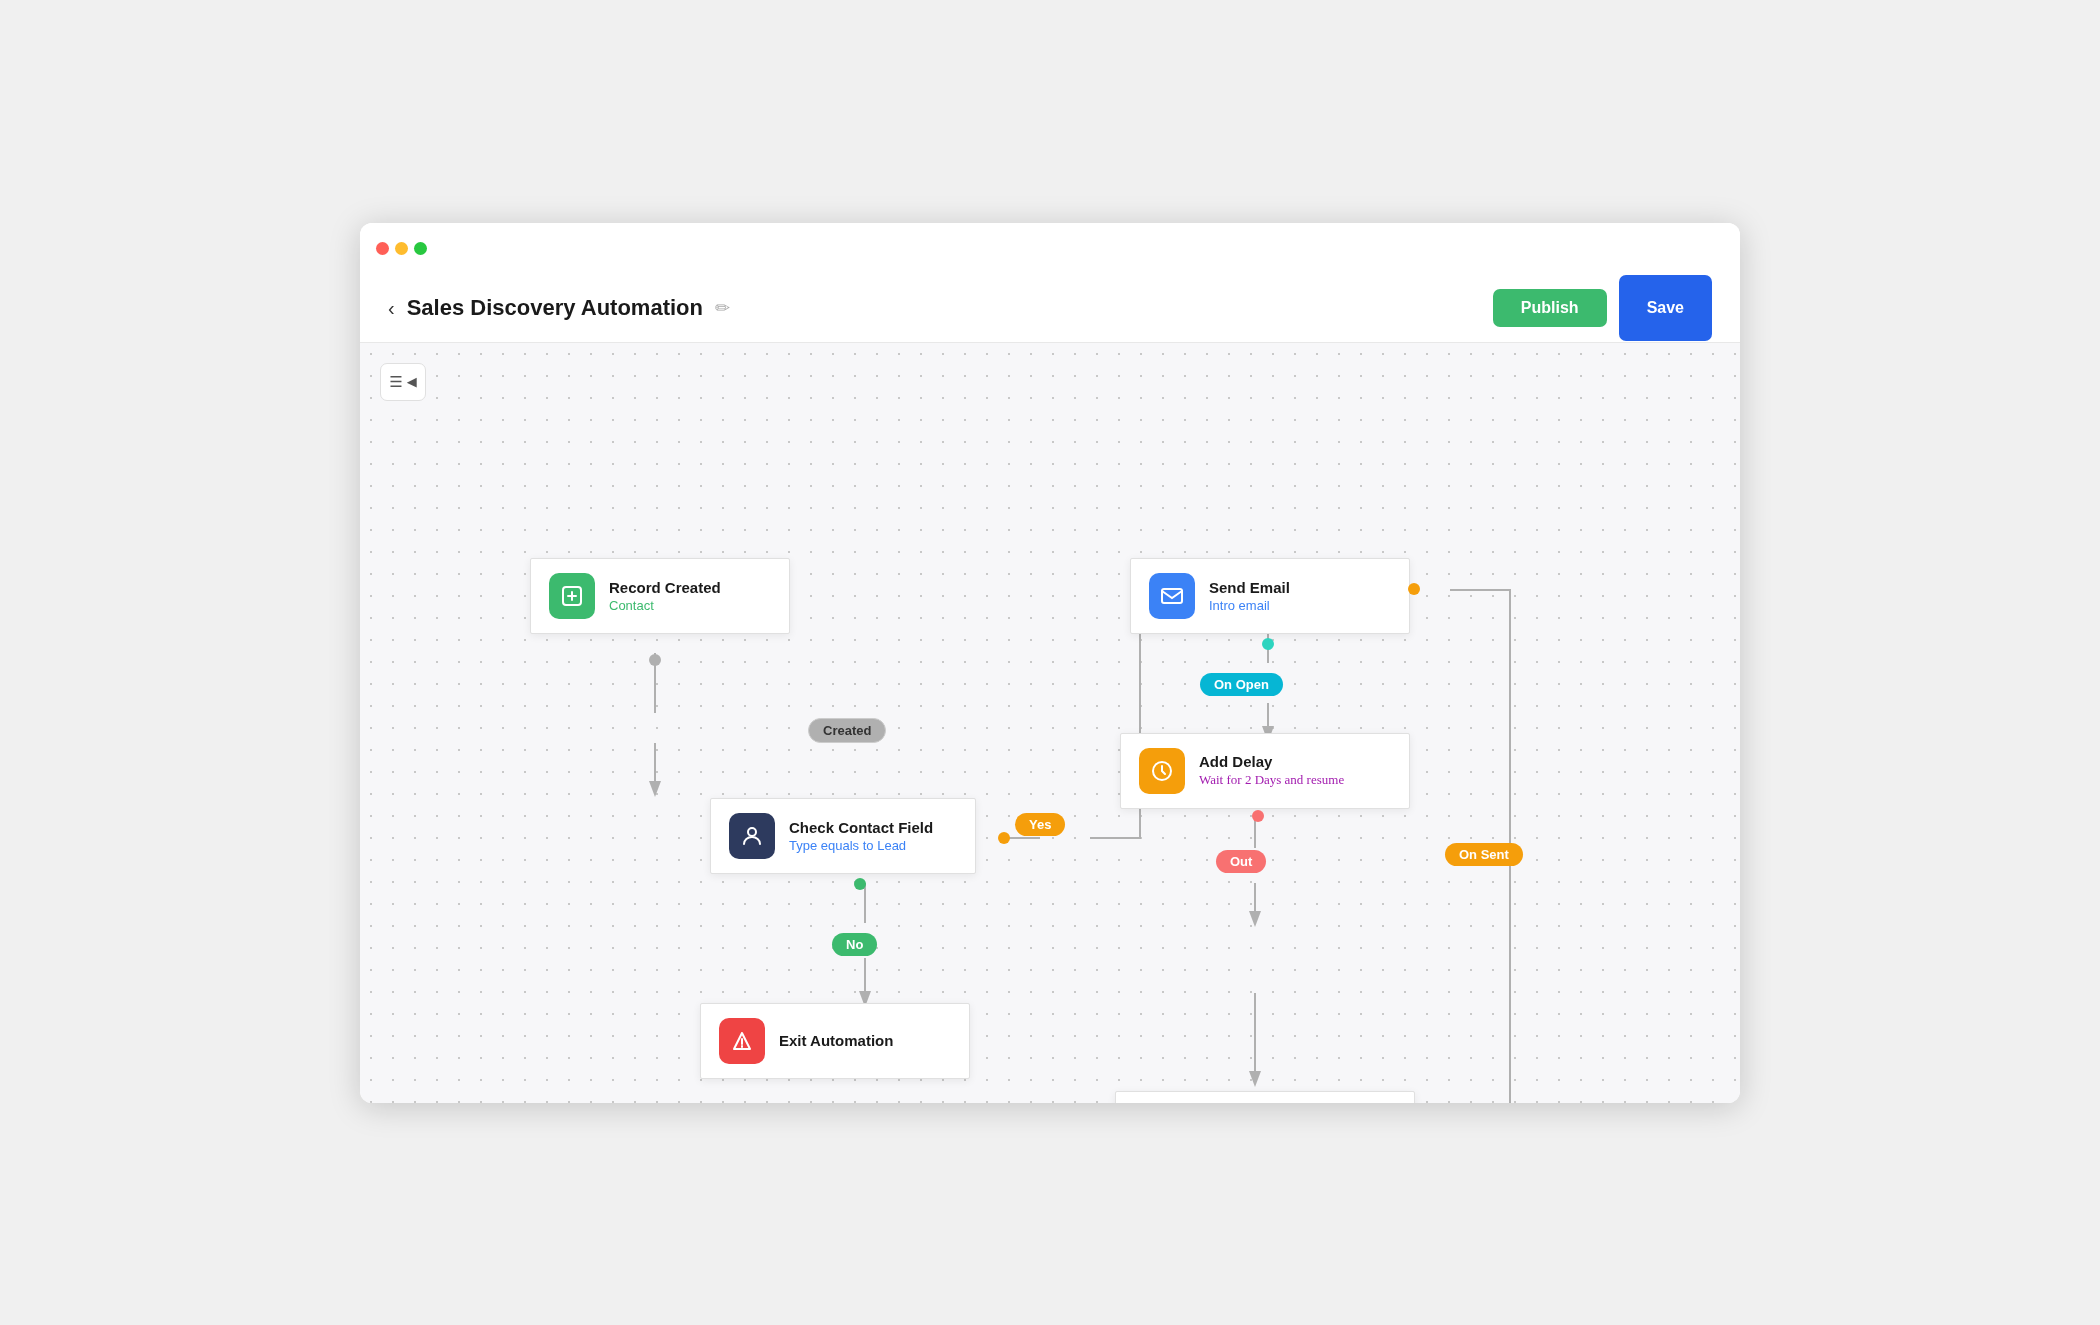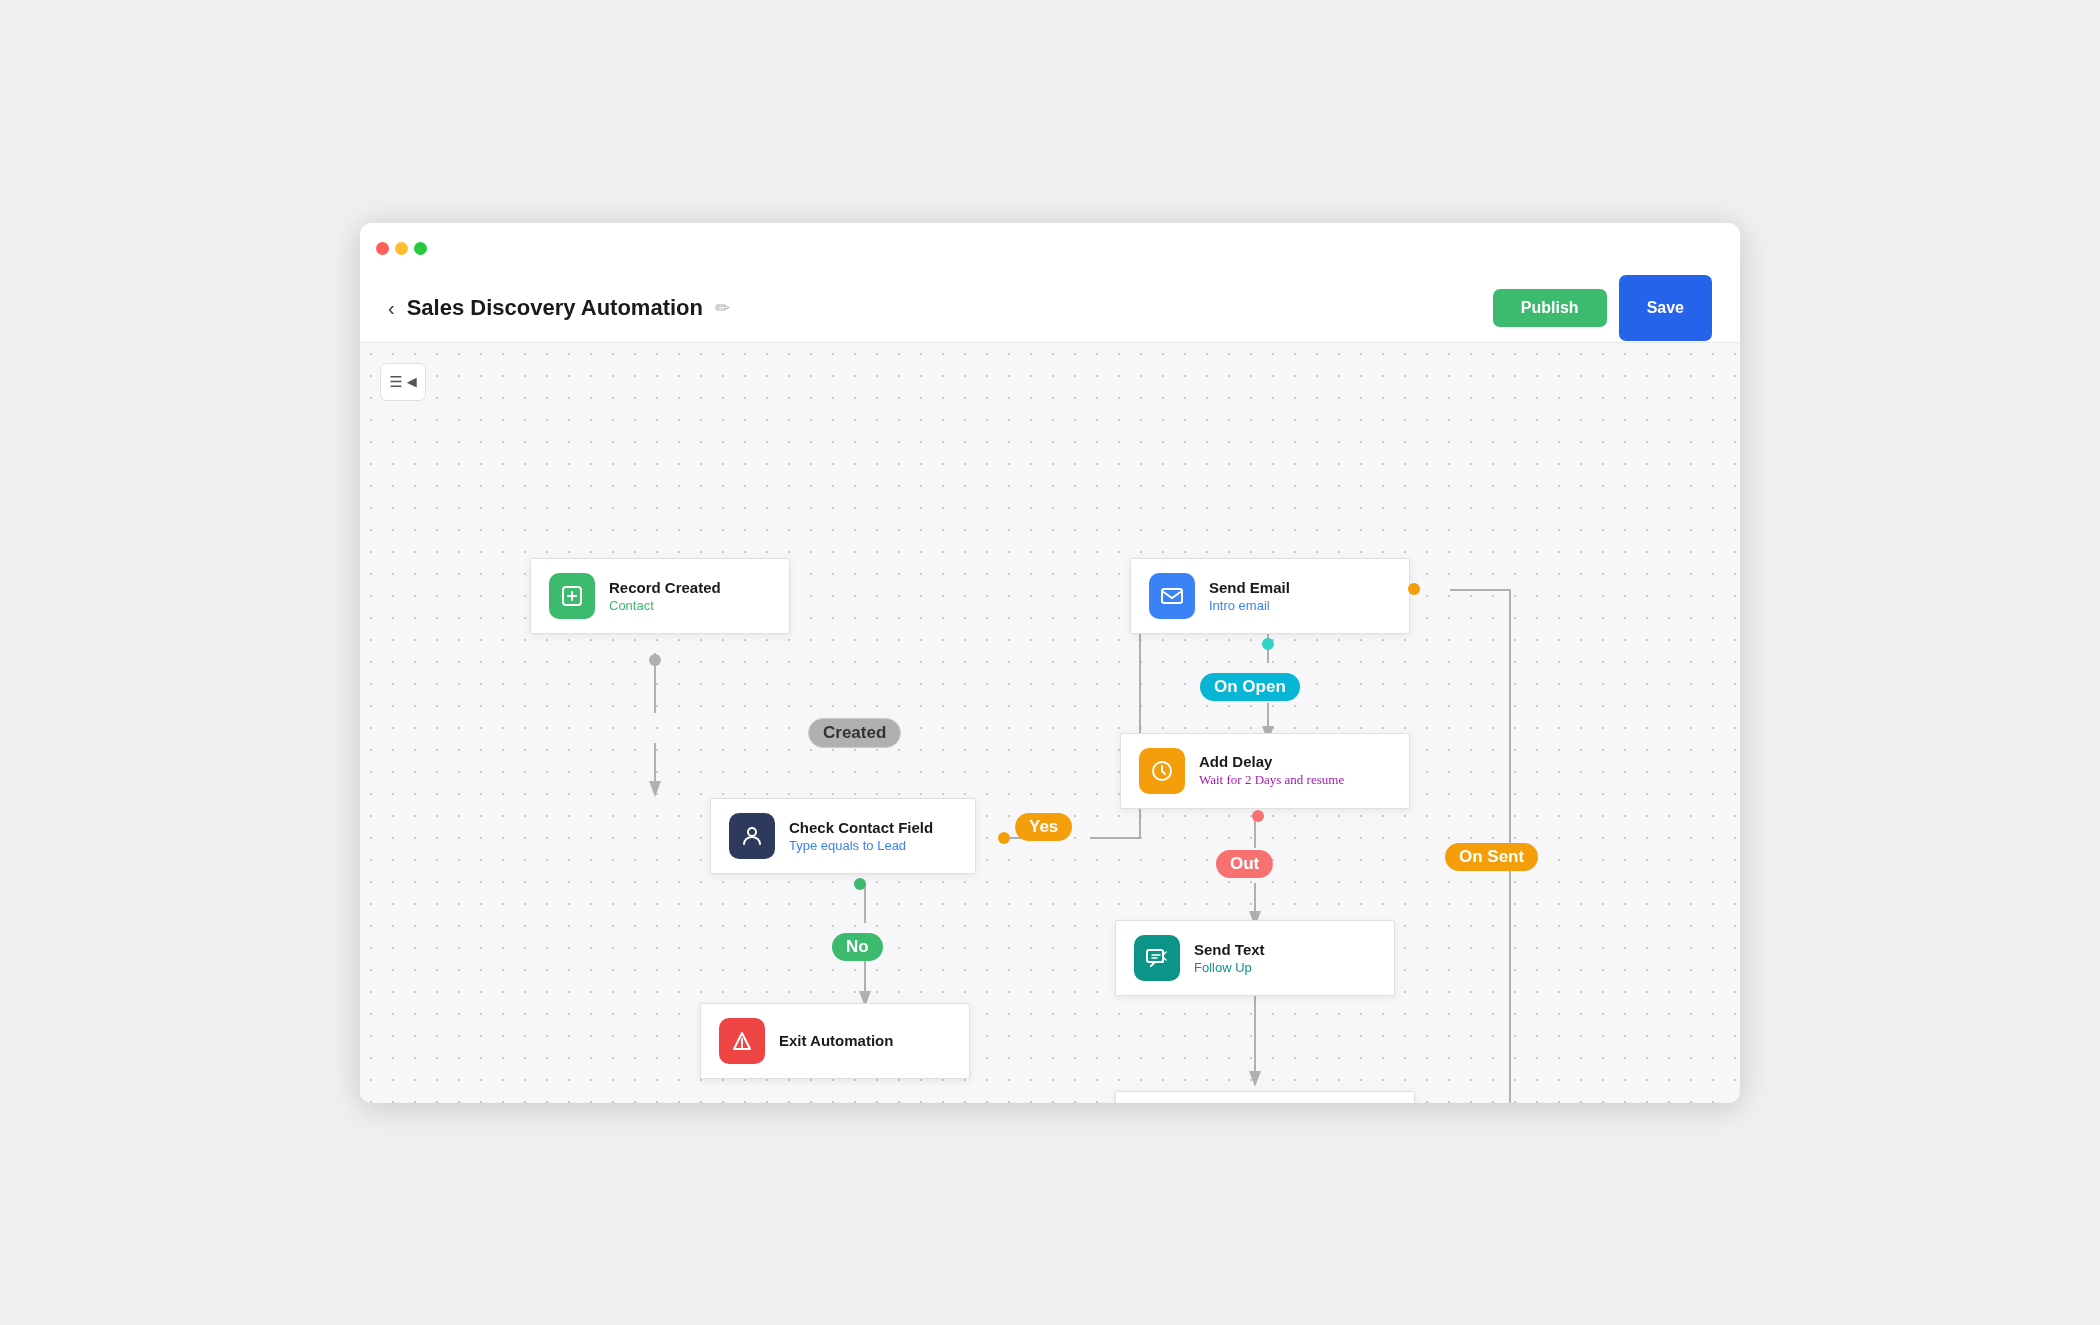--- a/index.html
+++ b/index.html
@@ -178,21 +178,21 @@
     .dot-grey { background: #b0b0b0; }
     .dot-green { background: #3cba6e; }
     .dot-pink { background: #f87171; }
     .dot-yellow { background: #f59e0b; }
 
     
     .connector-label {
       position: absolute;
       border-radius: 20px;
       padding: 4px 14px;
-      font-size: 17px;
+      font-size: 13px;
       font-weight: 700;
       color: #fff;
     }
     .label-created { background: #b0b0b0; color: #333; border: 1.5px solid #ccc; }
     .label-yes { background: #f59e0b; }
     .label-no { background: #3cba6e; }
     .label-on-open { background: #06b6d4; }
     .label-out { background: #f87171; }
     .label-on-sent { background: #f59e0b; }
 
@@ -348,34 +348,20 @@
       <div>
         <div class="node-title">Add Delay</div>
         <div class="node-subtitle sub-amber">Wait for 2 Days and resume</div>
       </div>
     </div>
 
     <div class="dot dot-pink" style="width:12px;height:12px;left:892px;top:467px;"></div>
 
     <div class="connector-label label-out" style="left:856px;top:507px;">Out</div>
 
-    <div class="flow-node" style="left: 755px; top: 577px; width: 280px;">
-      <div class="node-icon icon-teal">
-        <svg width="24" height="24" viewBox="0 0 24 24" fill="none">
-          <rect x="2" y="4" width="16" height="12" rx="2" stroke="white" stroke-width="2"></rect>
-          <path d="M6 20l4-4h8" stroke="white" stroke-width="2" stroke-linecap="round"></path>
-          <path d="M7 9h8M7 12h5" stroke="white" stroke-width="1.5" stroke-linecap="round"></path>
-          <path d="M19 8l2-2M19 12l2 2" stroke="white" stroke-width="1.5" stroke-linecap="round"></path>
-        </svg>
-      </div>
-      <div>
-        <div class="node-title">Send Text</div>
-        <div class="node-subtitle sub-teal">Follow Up</div>
-      </div>
-    </div>
 
     <div class="flow-node" style="left: 755px; top: 748px; width: 300px;">
       
       
     </div>
 
     <div class="connector-label label-on-sent" style="left:1085px;top:500px;">On Sent</div>
 
   </div>
 </div>

